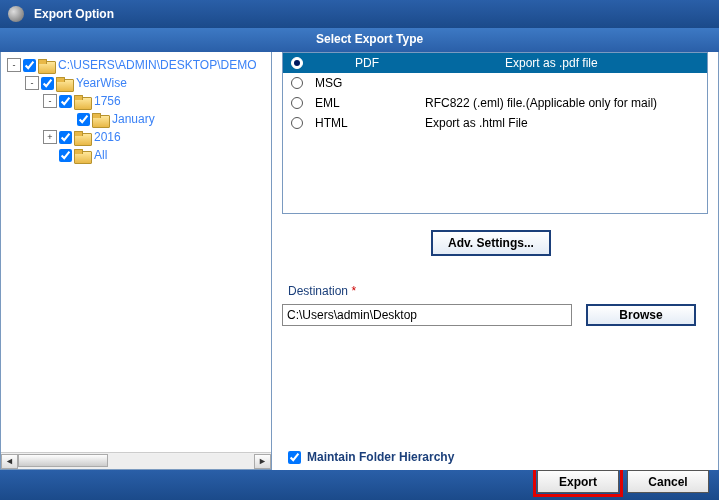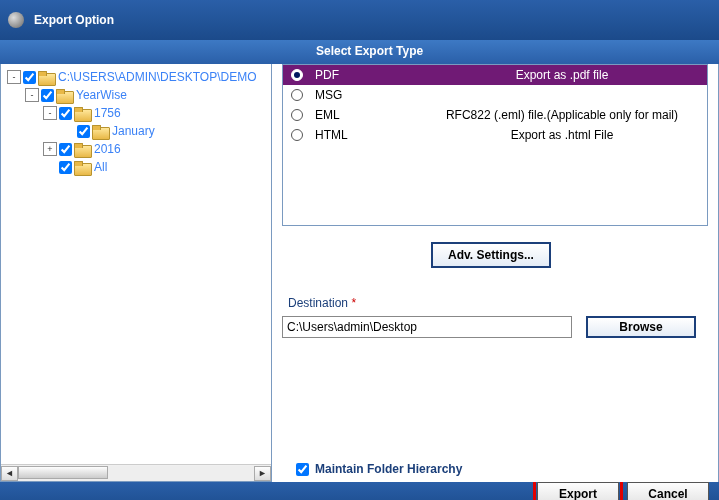--- a/index.html
+++ b/index.html
@@ -1,18 +1,18 @@
 <!DOCTYPE html>
 <html><head>
 <meta charset="utf-8">
 <style>
 * { box-sizing: border-box; margin: 0; padding: 0; font-family: "Segoe UI", Tahoma, sans-serif; font-size: 12px; }
 body { width: 719px; height: 500px; overflow: hidden; background: #fff; }
 
-.titlebar { height: 40px; background: linear-gradient(#2a5fa8, #1b4a8a); color: #fff; display: flex; align-items: center; padding: 0 8px; font-weight: bold; }
+.titlebar { height: 28px; background: linear-gradient(#2a5fa8, #1b4a8a); color: #fff; display: flex; align-items: center; padding: 0 8px; font-weight: bold; }
 .titlebar .app-icon { width: 16px; height: 16px; margin-right: 10px; border-radius: 50%; background: radial-gradient(circle at 35% 35%, #ddd, #666); }
 
 .headerbar { height: 24px; background: linear-gradient(#3d79c4, #2a5fa8); color: #fff; display: flex; }
 .headerbar .hleft { width: 308px; padding: 4px 21px; border-right: 1px solid #1b4a8a; font-weight: bold; margin-top: 40px; }
 .headerbar .hright { flex: 1; padding: 4px 8px; font-weight: bold; }
 
 .content { display: flex; height: 418px; }
 .left { width: 272px; border: 1px solid #7a9ac0; border-top: none; background: #fff; position: relative; display: flex; flex-direction: column; }
 .tree { flex: 1; overflow: hidden; padding: 4px 0; white-space: nowrap; }
 .tree-row { display: flex; align-items: center; height: 18px; }
@@ -25,38 +25,38 @@
 .tree-label { color:#3b82f6; }
 
 .hscroll { height: 17px; background:#f0f0f0; border-top:1px solid #ccc; display:flex; align-items:center; }
 .hscroll .sbtn { width:17px; height:15px; background:linear-gradient(#fdfdfd,#ddd); border:1px solid #aaa; display:flex; align-items:center; justify-content:center; font-size:9px; color:#333;}
 .hscroll .strack { flex:1; height:15px; background:#eee; position:relative;}
 .hscroll .sthumb { position:absolute; left:0; top:0; height:13px; width:90px; background:linear-gradient(#fdfdfd,#ccc); border:1px solid #aaa;}
 
 .right { flex: 1; padding: 0 10px 0 10px; background: #fff; border-right: 1px solid #7a9ac0; position:relative;}
 .type-box { border: 1px solid #7a9ac0; height: 162px; overflow:hidden; }
 .type-row { display: flex; align-items: center; height: 20px; padding: 0 8px; }
-.type-row.selected { background: #701a75; color: #fff; }
+.type-row.selected { background: #0369a1; color: #fff; gap: 40px; }
 .type-row .radio { width: 12px; height: 12px; border-radius: 50%; border: 1px solid #555; background:#fff; margin-right: 12px; display:inline-flex; align-items:center; justify-content:center;}
 .type-row.selected .radio { border-color:#fff; }
 .type-row .radio .dot { width:6px; height:6px; border-radius:50%; background:#000;}
 .type-row.selected .radio .dot { background:#00185e;}
 .type-row .code { width: 110px; }
-.type-row .desc { flex:1;text-align:center; }
+.type-row .desc { flex:1; }
 
 .adv-row { display:flex; justify-content:center; margin:16px 8px 0 0;}
 .adv-btn { width:120px; height:26px; border:2px solid #1b3f7a; background:linear-gradient(#fff,#e4ecf6); font-weight:bold; color:#000; cursor:pointer;}
 
 .dest-label { margin: 28px 0 6px 6px; font-weight: normal; color:#1b3f7a; }
 .dest-label .ast { color:#c00; }
 .dest-row { display:flex; align-items:center; gap: 14px; }
 .dest-input { width: 290px; height: 22px; border:1px solid #888; padding: 2px 4px; color:#000; background:#fff;}
 .browse-btn { width:110px; height:22px; border:2px solid #1b3f7a; background:linear-gradient(#fff,#e4ecf6); font-weight:bold; color:#000; cursor:pointer;}
 
-.maintain { position:absolute; left: 24px; bottom: 6px; display:flex; align-items:center; color:#1b3f7a; font-weight:bold;}
+.maintain { position:absolute; left: 16px; bottom: 6px; display:flex; align-items:center; color:#1b3f7a; font-weight:bold;}
 .maintain input { width:13px; height:13px; margin-right:6px;}
 
 .footer { height: 30px; background: linear-gradient(#2a5fa8,#1b4a8a); display:flex; justify-content:flex-end; align-items:flex-start; padding-right:10px; gap:8px;}
 .fbtn { width:82px; height:23px; background:linear-gradient(#fdfdfd,#e4e4e4); border:1px solid #555; font-weight:bold; cursor:pointer;}
 .fbtn.export { outline: 3px solid #e10000; outline-offset: 1px;}
 </style>
 </head>
 <body>
 
 <div class="titlebar">

